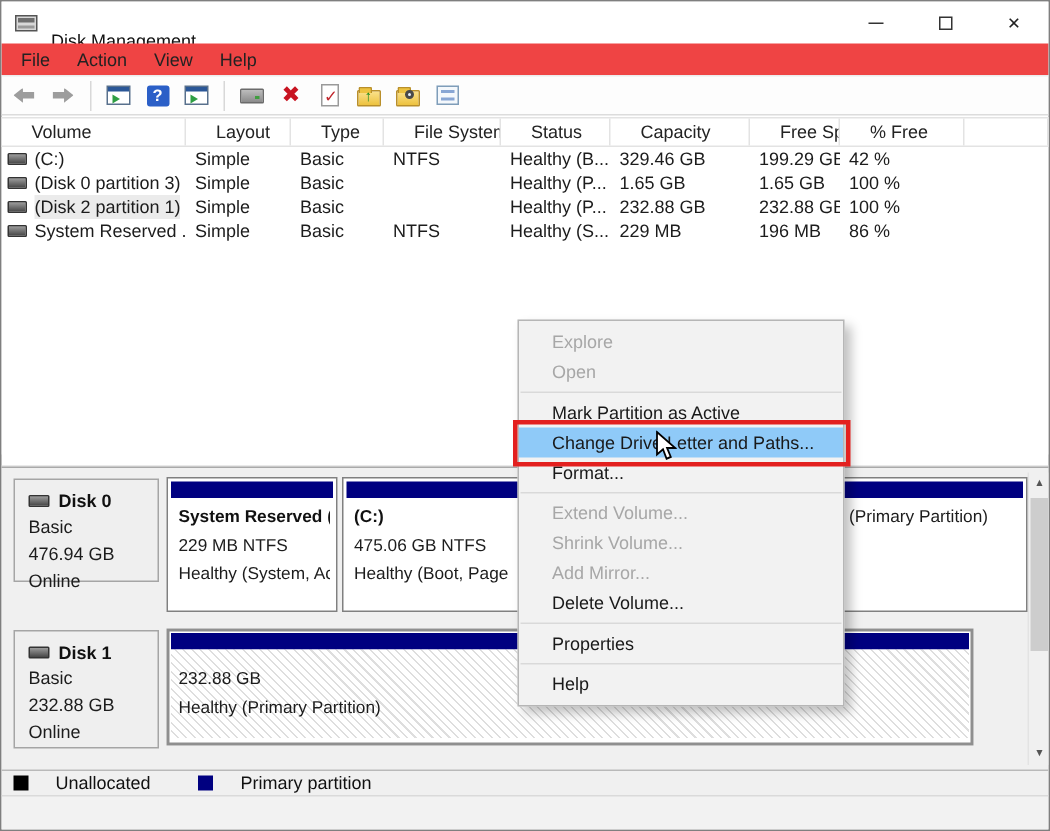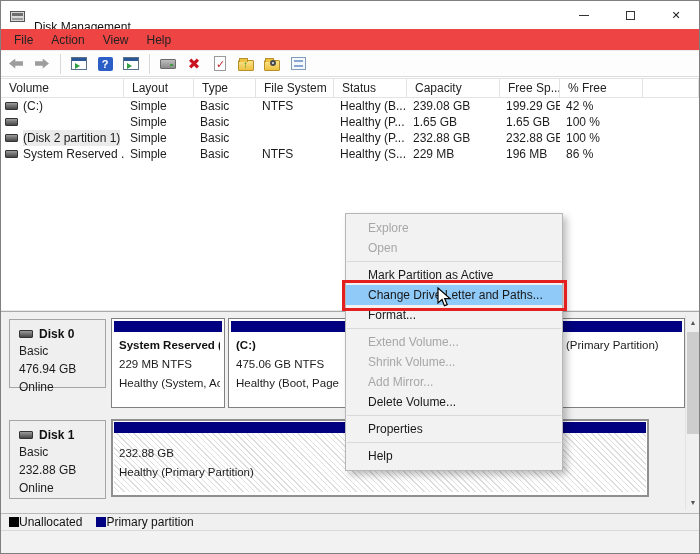--- a/index.html
+++ b/index.html
@@ -41,21 +41,21 @@
   .folderico::before { content:""; position:absolute; left:0; top:-3px; width:7px; height:3px; background:#edc23f; border:1px solid #b98f2a; border-bottom:none; border-radius:1px 1px 0 0; }
   .folderico .up { position:absolute; left:4px; top:-2px; color:#1d8a1d; font-weight:bold; font-size:10px; }
   .folderico .mag { position:absolute; left:5px; top:-1px; width:6px; height:6px; border:2px solid #4a4a4a; border-radius:50%; background:#e8f0fb; }
   .propico { width:15px; height:13px; border:1px solid #7f9db9; background:#f4f8fc; position:relative; }
   .propico::before, .propico::after { content:""; position:absolute; left:2px; right:2px; height:2px; background:#88a6d4; }
   .propico::before { top:2px; } .propico::after { top:7px; }
   
   .listview { position:absolute; top:77px; left:0; width:698px; height:225px; background:#fff; }
   .lheader { display:grid; grid-template-columns:123px 70px 62px 78px 73px 93px 60px 83px 1fr; height:20px;
     border-top:1px solid #e3e3e3; border-bottom:1px solid #e3e3e3; background:#ffffff; }
-  .hcell { font-size:12px; color:#232323; padding-left:8px; line-height:19px; border-right:1px solid #e3e3e3;
+  .hcell { font-size:12px; color:#232323; padding-left:20px; line-height:19px; border-right:1px solid #e3e3e3;
     overflow:hidden; white-space:nowrap; }
   .lrow { display:grid; grid-template-columns:123px 70px 62px 78px 73px 93px 60px 83px 1fr; height:16px; }
   .lcell { font-size:12px; color:#1c1c1c; padding-left:6px; line-height:16px; white-space:nowrap; overflow:hidden; }
   .vcell { display:flex; align-items:center; gap:5px; padding-left:4px; }
   .vol-glyph { flex:none; width:13px; height:8px; background:linear-gradient(#9b9b9b,#474747); border:1px solid #333; border-radius:1px; }
   .vname { font-size:12px; color:#1c1c1c; }
   .vname.sel { background:#ebebeb; }
   
   .pane-divider { position:absolute; top:309px; left:0; width:698px; height:2px; background:#a9a9a9; border-top:1px solid #e9e9e9; }
   
@@ -74,21 +74,21 @@
     background:repeating-linear-gradient(45deg,#ffffff 0 3px,#dedede 3px 4px);
     height:calc(100% - 13px);
   }
   .part-box.hatched .plines { padding-top:11px; }
   
   .vscroll { position:absolute; left:684px; top:3px; width:14px; height:195px; background:#f0f0f0; border-left:1px solid #e3e3e3; }
   .vs-btn { position:absolute; left:0; width:14px; height:15px; color:#555; font-size:7px; display:flex; align-items:center; justify-content:center; }
   .vs-up { top:0; } .vs-down { bottom:0; }
   .vs-thumb { position:absolute; left:1px; top:17px; width:12px; height:102px; background:#cdcdcd; }
   
-  .legendbar { position:absolute; top:512px; left:0; width:698px; height:17px; background:#f0f0f0; border-top:1px solid #b9b9b9; display:flex; align-items:center; padding-left:8px; gap:0; }
+  .legendbar { position:absolute; top:512px; left:0; width:698px; height:17px; background:#f0f0f0; border-top:1px solid #b9b9b9; display:flex; align-items:center; padding-left:8px; gap:18px; }
   .lg-swatch { width:10px; height:10px; flex:none; }
   .lg-label { font-size:12px; color:#111; margin-right:14px; }
   .statusbar { position:absolute; top:529px; left:0; width:698px; height:23px; background:#f2f2f2; border-top:1px solid #dadada; }
   
   .ctx-menu { position:absolute; left:344px; top:212px; width:218px; background:#f2f2f2; border:1px solid #b6b6b6;
     box-shadow:4px 4px 7px rgba(0,0,0,0.25); padding:4px 0; z-index:20; }
   .mitem { height:20px; line-height:20px; padding-left:22px; font-size:12px; color:#191919; white-space:nowrap; }
   .mitem.disabled { color:#a7a7a7; }
   .mitem.hl { background:#8fcaf8; }
   .msep { height:1px; background:#d9d9d9; margin:3px 1px; }
@@ -191,28 +191,29 @@
     <div id="list-rows">
         <div class="lrow">
           <div class="lcell vcell">
             <span class="vol-glyph"></span>
             <span class="vname">(C:)</span>
           </div>
           <div class="lcell">Simple</div>
           <div class="lcell">Basic</div>
           <div class="lcell">NTFS</div>
           <div class="lcell">Healthy (B...</div>
-          <div class="lcell">239.08 GB</div>
+          <div class="lcell">329.46 GB</div>
           <div class="lcell">199.29 GB</div>
           <div class="lcell">42 %</div>
           <div class="lcell"></div>
         </div>
         <div class="lrow">
           <div class="lcell vcell">
             <span class="vol-glyph"></span>
+            <span class="vname">(Disk 0 partition 3)</span>
           </div>
           <div class="lcell">Simple</div>
           <div class="lcell">Basic</div>
           <div class="lcell"></div>
           <div class="lcell">Healthy (P...</div>
           <div class="lcell">1.65 GB</div>
           <div class="lcell">1.65 GB</div>
           <div class="lcell">100 %</div>
           <div class="lcell"></div>
         </div>

